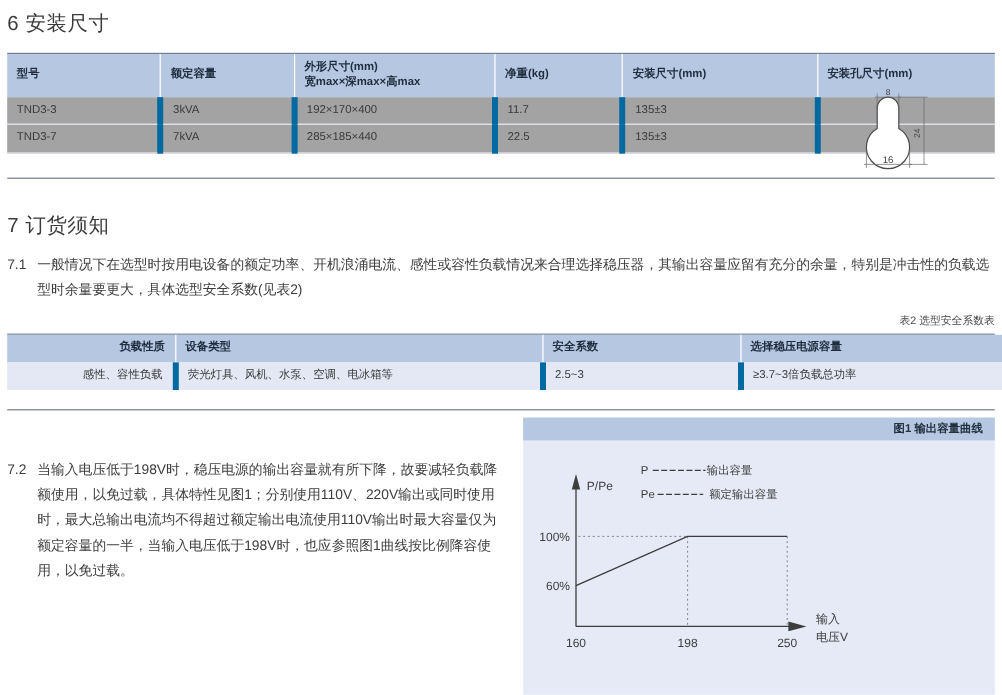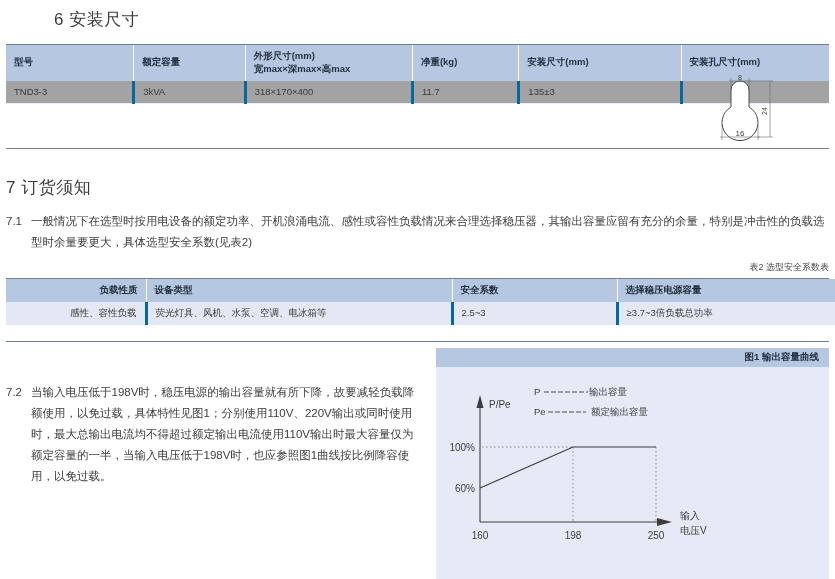--- a/index.html
+++ b/index.html
@@ -18,21 +18,21 @@
 
   
   .section-heading {
     position: absolute;
     font-size: 17px;
     font-weight: 400;
     color: #3b3b3b;
     letter-spacing: 0.5px;
     white-space: nowrap;
   }
-  #heading-6 { left: 6px; top: 8px; margin-left: 48px; }
+  #heading-6 { left: 6px; top: 8px; }
   #heading-7 { left: 6px; top: 176px; }
 
   
   .data-table {
     position: absolute;
     border-collapse: collapse;
     font-size: 9.5px;
     table-layout: fixed;
   }
   .data-table th {
@@ -44,21 +44,21 @@
     padding: 5px 8px;
     border-left: 1px solid #ffffff;
     line-height: 1.35;
   }
   .data-table th:first-child { border-left: none; }
   .data-table td {
     padding: 5px 8px;
     text-align: left;
     vertical-align: middle;
     color: #3a3a3a;
-    border-left: 3px solid #0369a1;
+    border-left: 5px solid #0369a1;
     line-height: 1.35;
   }
   .data-table td:first-child { border-left: none; }
   .data-table tbody tr.odd td { background: #a3a3a3; }
   .data-table tbody tr.even td { background: #e3e8f4; }
   .data-table tbody tr.odd td { border-bottom: 1px solid #e8ecf3; }
 
   .table-top-rule {
     position: absolute;
     background: #6f7e92;
@@ -185,22 +185,30 @@
       </th>
       <th class="c4 cjk">净重(kg)</th>
       <th class="c5 cjk">安装尺寸(mm)</th>
       <th class="c6 cjk">安装孔尺寸(mm)</th>
     </tr>
   </thead>
   <tbody>
     <tr class="odd">
       <td class="c1">TND3-3</td>
       <td class="c2">3kVA</td>
-      <td class="c3">318×170×400</td>
+      <td class="c3">192×170×400</td>
       <td class="c4">11.7</td>
+      <td class="c5">135±3</td>
+      <td class="c6"></td>
+    </tr>
+    <tr class="odd">
+      <td class="c1">TND3-7</td>
+      <td class="c2">7kVA</td>
+      <td class="c3">285×185×440</td>
+      <td class="c4">22.5</td>
       <td class="c5">135±3</td>
       <td class="c6"></td>
     </tr>
   </tbody>
 </table>
 
 <div class="table-bottom-rule" id="t1-bot"></div>
 
 <svg id="hole-diagram" viewBox="0 0 95 74">
   <g fill="none" stroke="#4a4a4a" stroke-width="0.9">

